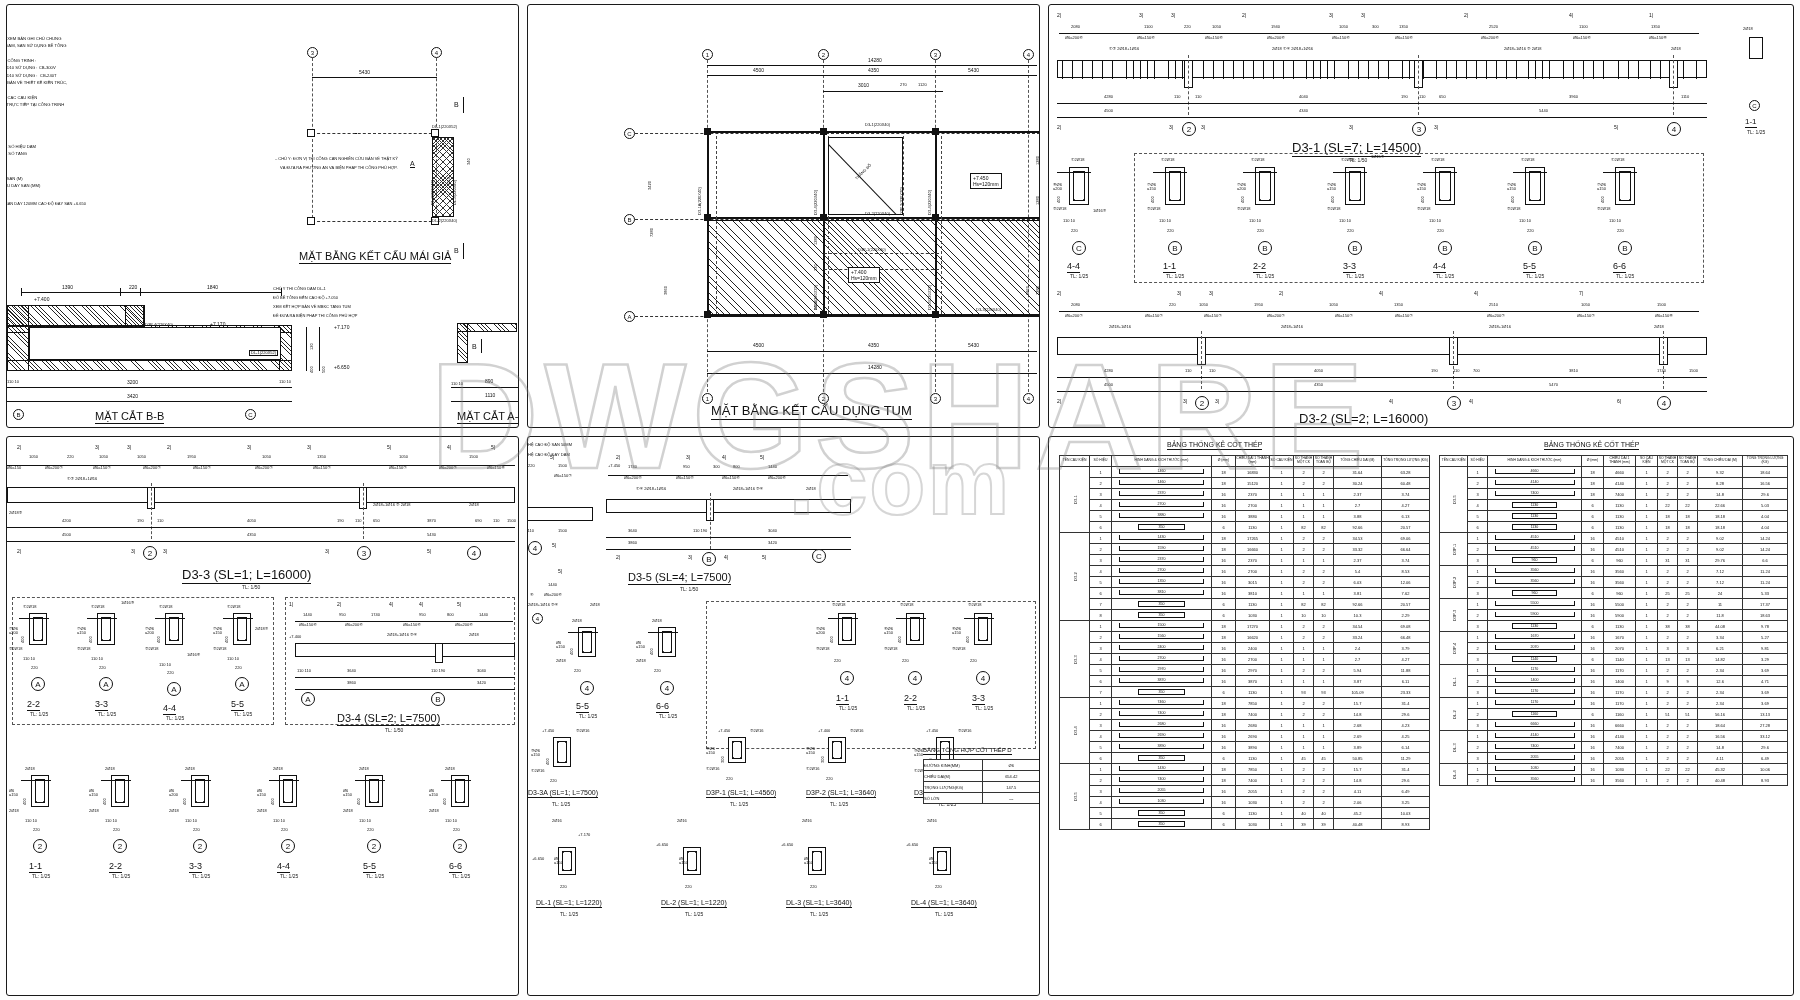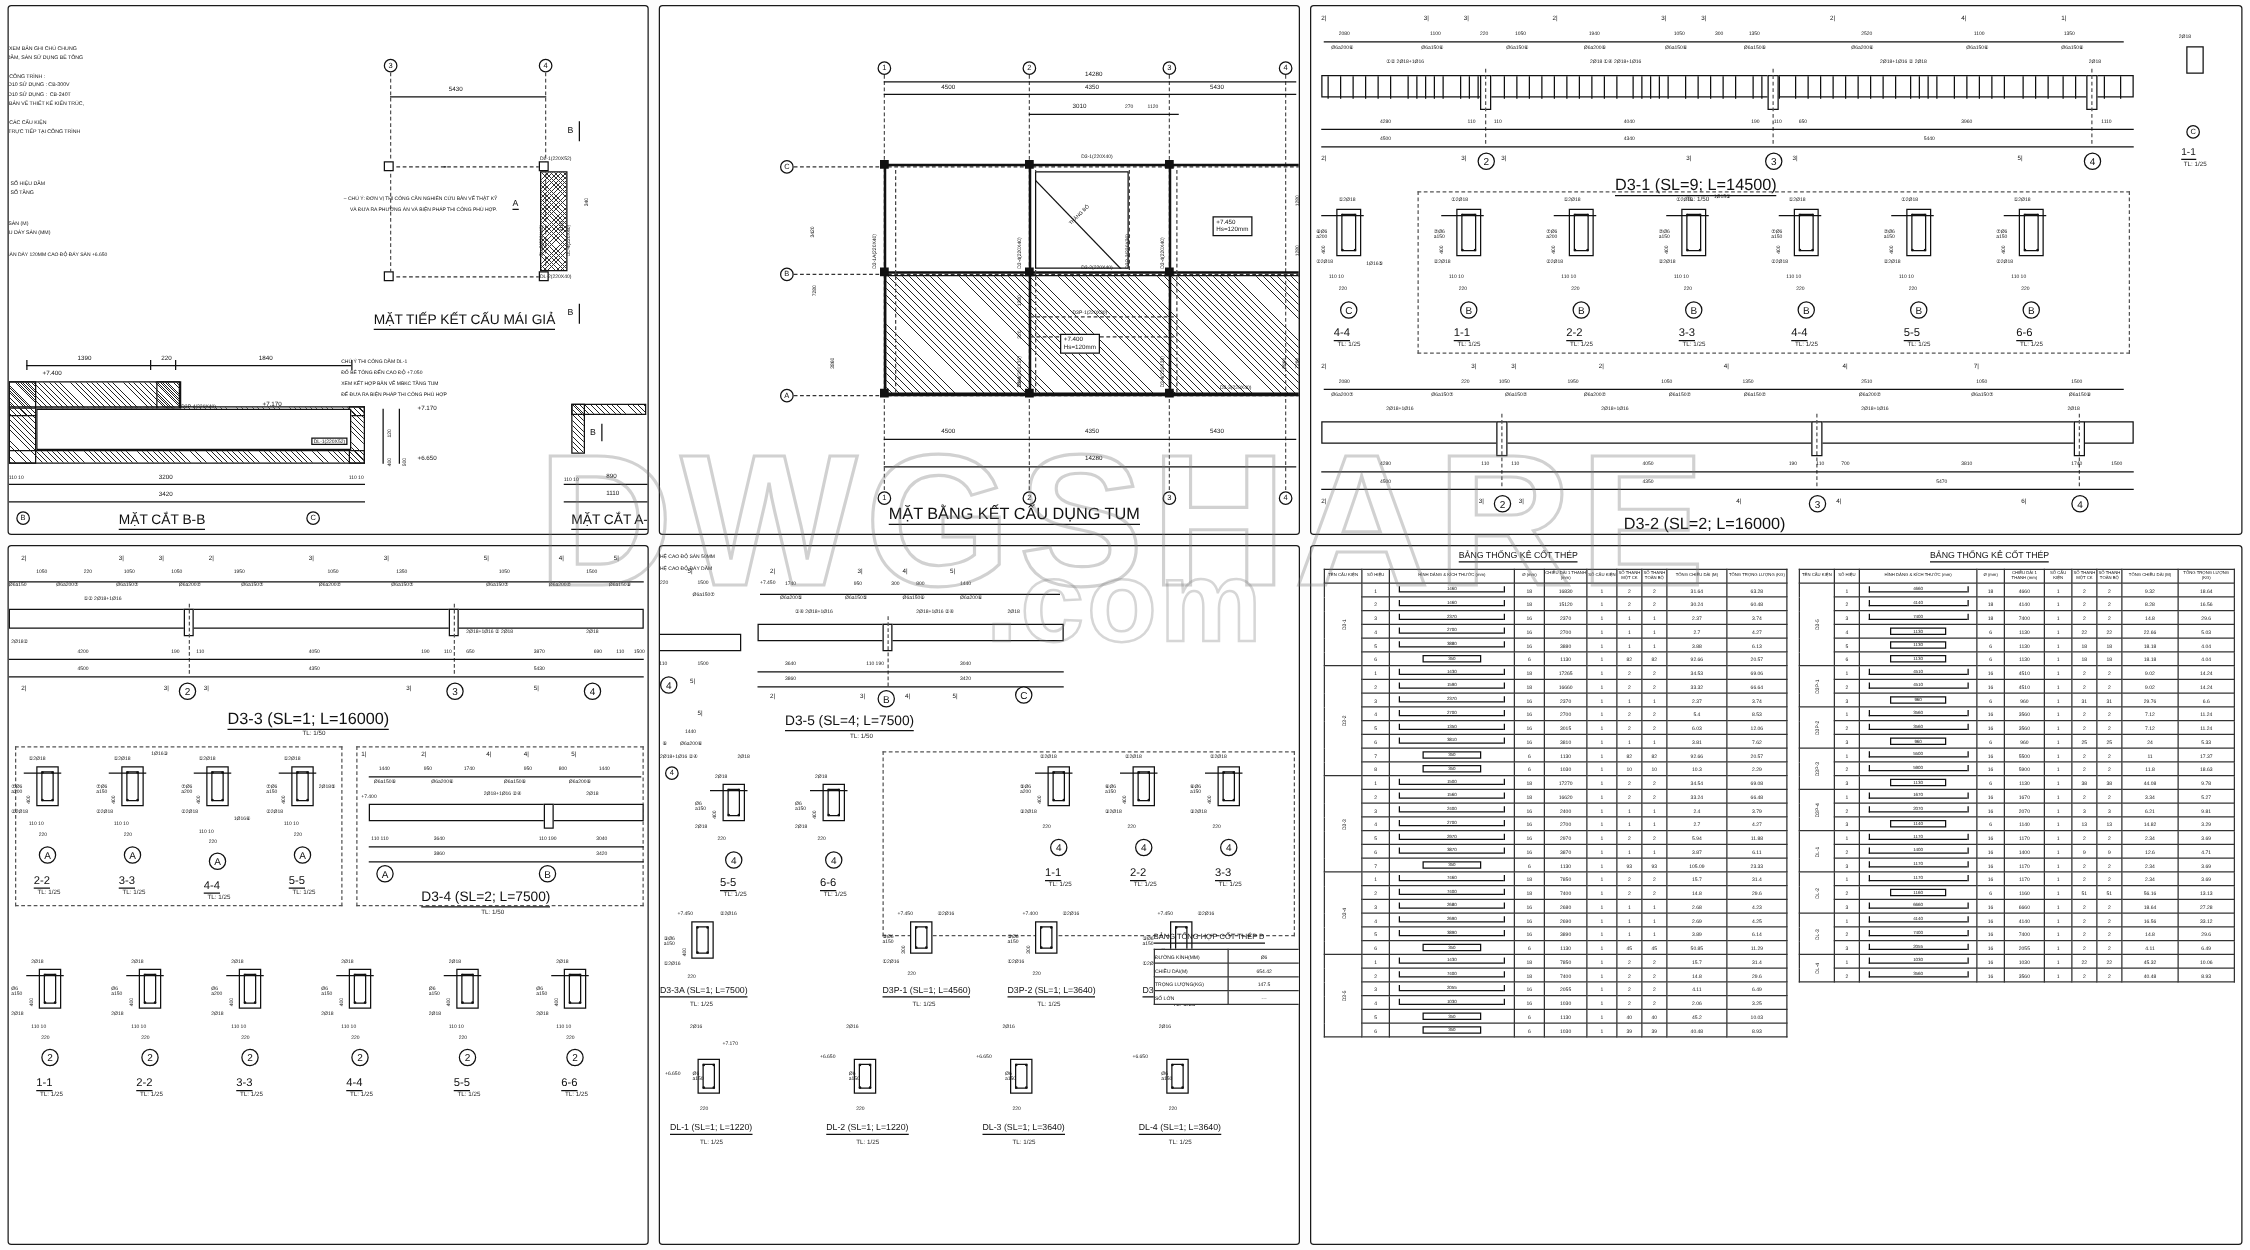--- a/index.html
+++ b/index.html
@@ -224,21 +224,21 @@
 
     <div class="txt t7" style="left:447px; top:96px;">B</div>
     <div class="ln v1" style="left:456px; top:92px; height:16px;"></div>
     <div class="txt t7" style="left:447px; top:242px;">B</div>
     <div class="ln v1" style="left:456px; top:238px; height:16px;"></div>
     <div class="txt t7" style="left:403px; top:155px; border-bottom:1px solid #111;">A</div>
 
     <div class="txt t4" style="left:268px; top:152px;">– CHÚ Ý: ĐƠN VỊ THI CÔNG CẦN NGHIÊN CỨU BẢN VẼ THẬT KỸ</div>
     <div class="txt t4" style="left:273px; top:161px;">VÀ ĐƯA RA PHƯƠNG ÁN VÀ BIỆN PHÁP THI CÔNG PHÙ HỢP.</div>
 
-    <div class="title-u" style="left:292px; top:245px;">MẶT TIẾP KẾT CẤU MÁI GIẢ</div>
+    <div class="title-u" style="left:292px; top:245px;">MẶT BẰNG KẾT CẤU MÁI GIẢ</div>
 
     <div class="ln h1" style="left:14px; top:287px; width:260px;"></div>
     <div class="txt t5" style="left:55px; top:280px;">1390</div>
     <div class="txt t5" style="left:122px; top:280px;">220</div>
     <div class="txt t5" style="left:200px; top:280px;">1840</div>
     <div class="ln v1" style="left:14px; top:283px; height:8px;"></div>
     <div class="ln v1" style="left:113px; top:283px; height:8px;"></div>
     <div class="ln v1" style="left:133px; top:283px; height:8px;"></div>
     <div class="ln v1" style="left:274px; top:283px; height:8px;"></div>
 
@@ -527,21 +527,21 @@
     <div class="txt t5" style="left:8px; top:120px;">2|</div>
     <div class="txt t5" style="left:120px; top:120px;">3|</div>
     <div class="bub m" style="left:133px; top:117px;">2</div>
     <div class="txt t5" style="left:152px; top:120px;">3|</div>
     <div class="txt t5" style="left:300px; top:120px;">3|</div>
     <div class="bub m" style="left:363px; top:117px;">3</div>
     <div class="txt t5" style="left:385px; top:120px;">3|</div>
     <div class="txt t5" style="left:565px; top:120px;">5|</div>
     <div class="bub m" style="left:618px; top:117px;">4</div>
 
-    <div class="title-lg" style="left:243px; top:135px;">D3-1 (SL=9; L=14500)</div>
+    <div class="title-lg" style="left:243px; top:135px;">D3-1 (SL=7; L=14500)</div>
     <div class="scale" style="left:300px; top:152px;">TL: 1/50</div>
 
     <div class="secbox" style="left:700px; top:32px; width:14px; height:22px;"></div>
     <div class="txt t4" style="left:694px; top:22px;">2Ø18</div>
     <div class="bub s" style="left:700px; top:95px;">C</div>
     <div class="title-u" style="left:696px; top:112px; font-size:8px;">1-1</div>
     <div class="scale" style="left:698px; top:124px;">TL: 1/25</div>
 
     <div class="secbox" style="left:20px; top:162px; width:20px; height:38px;">
       <div class="secinner" style="left:3px; top:3px; right:3px; bottom:3px;"></div>

